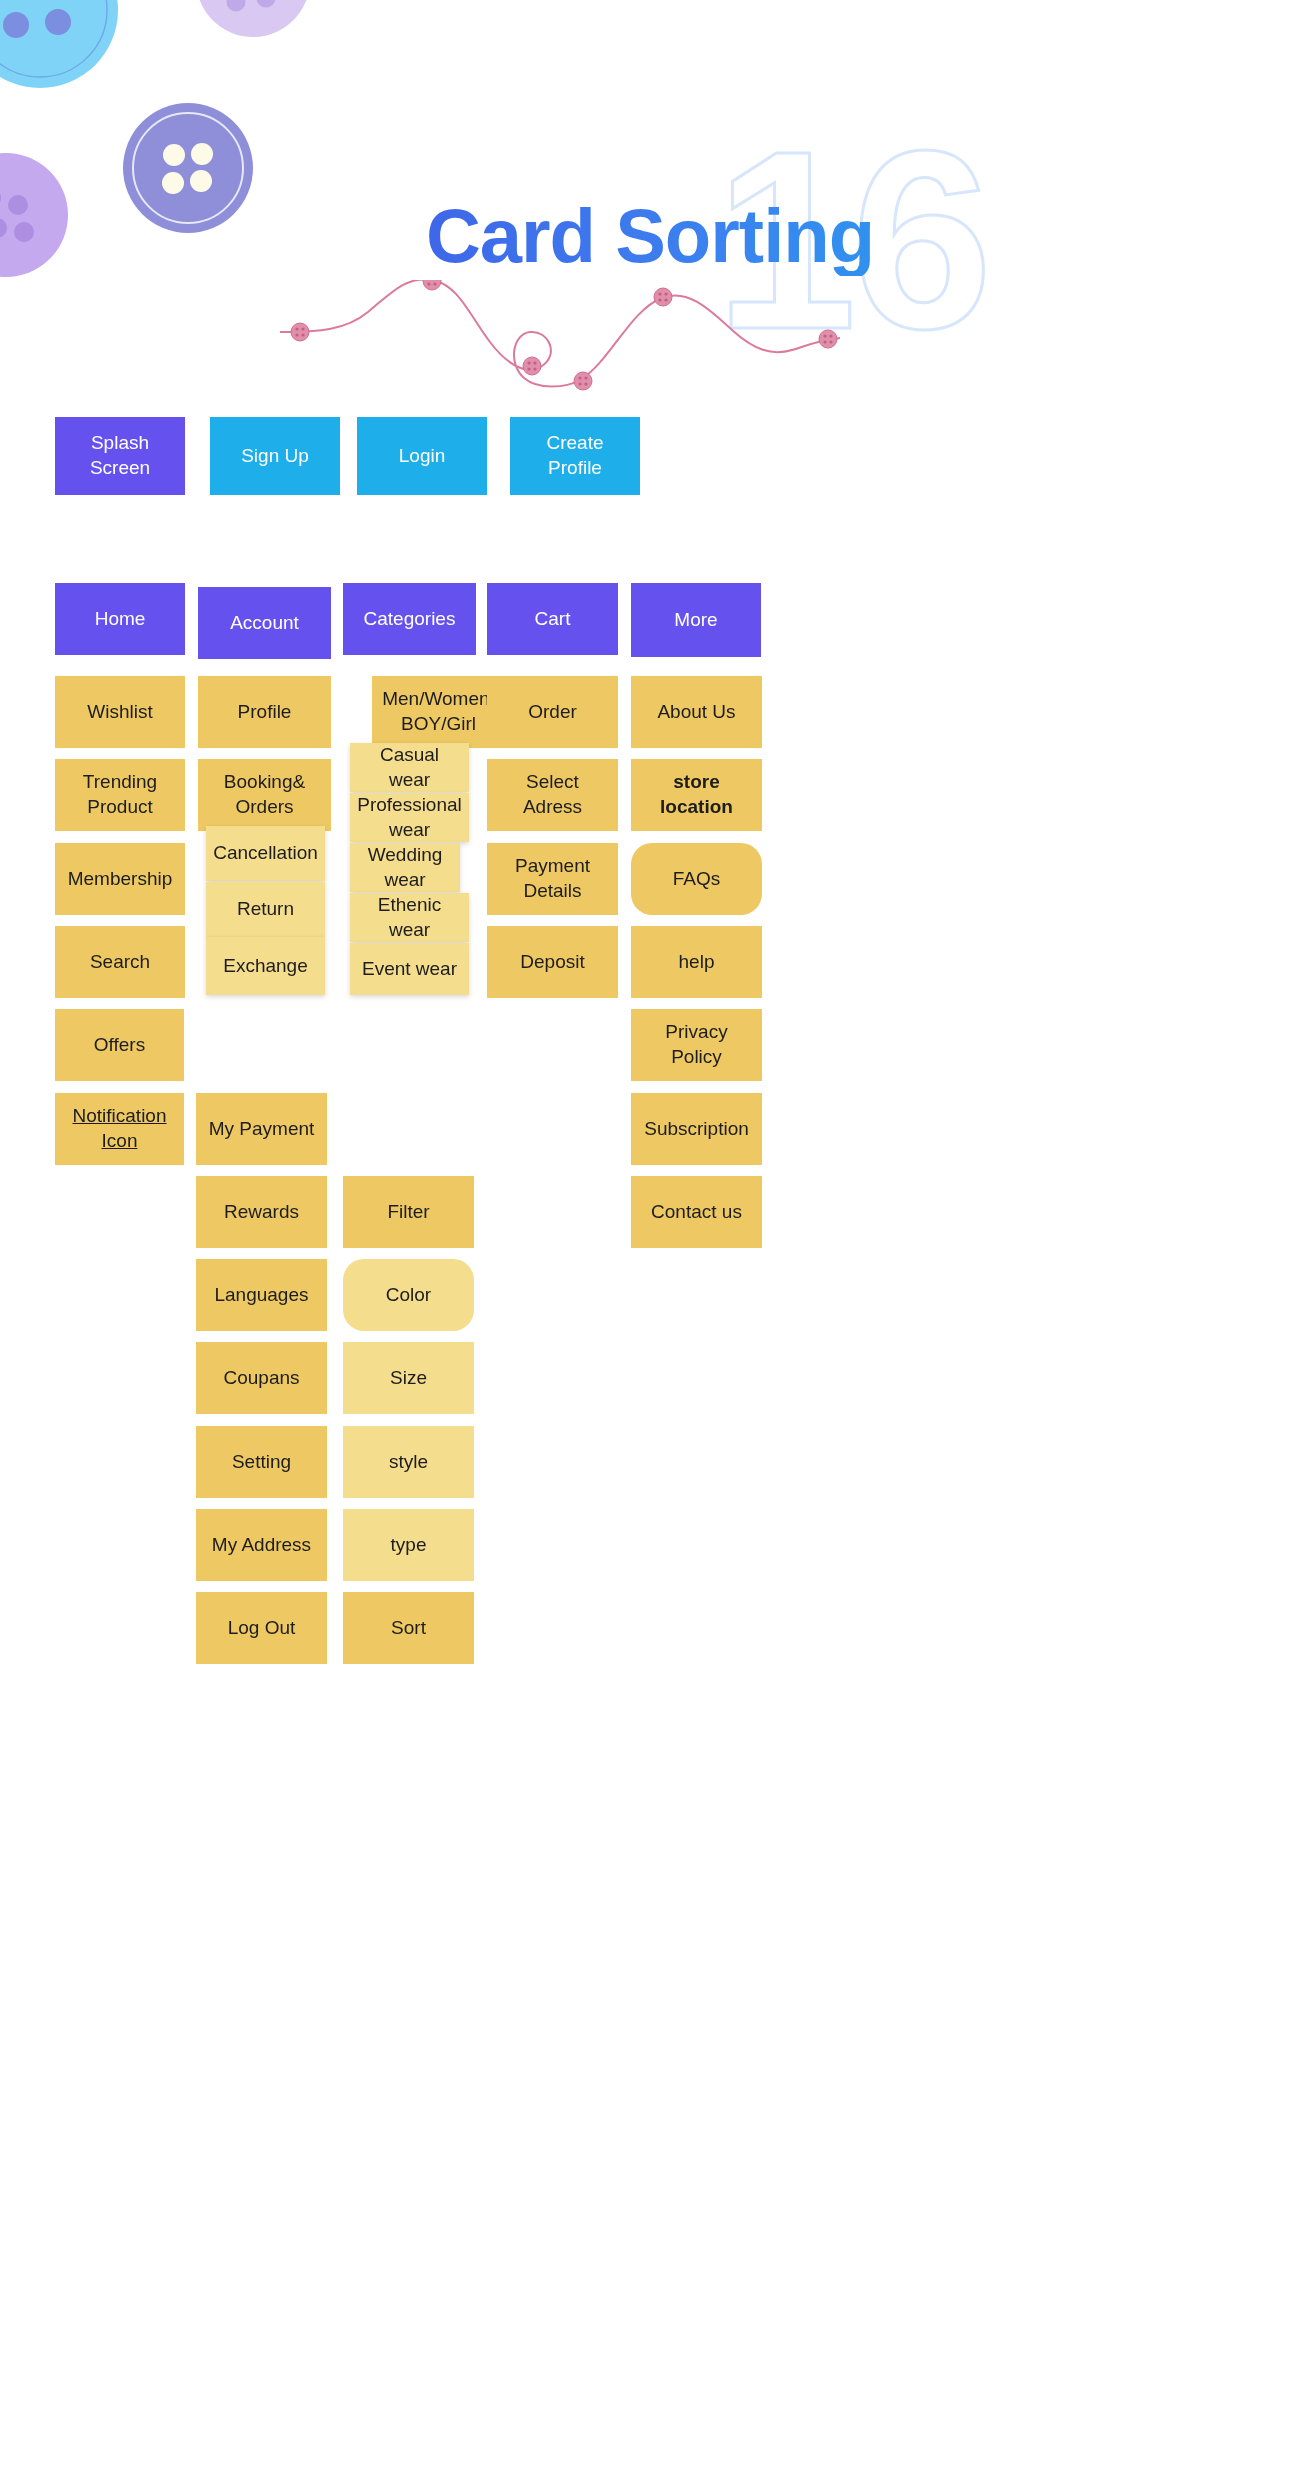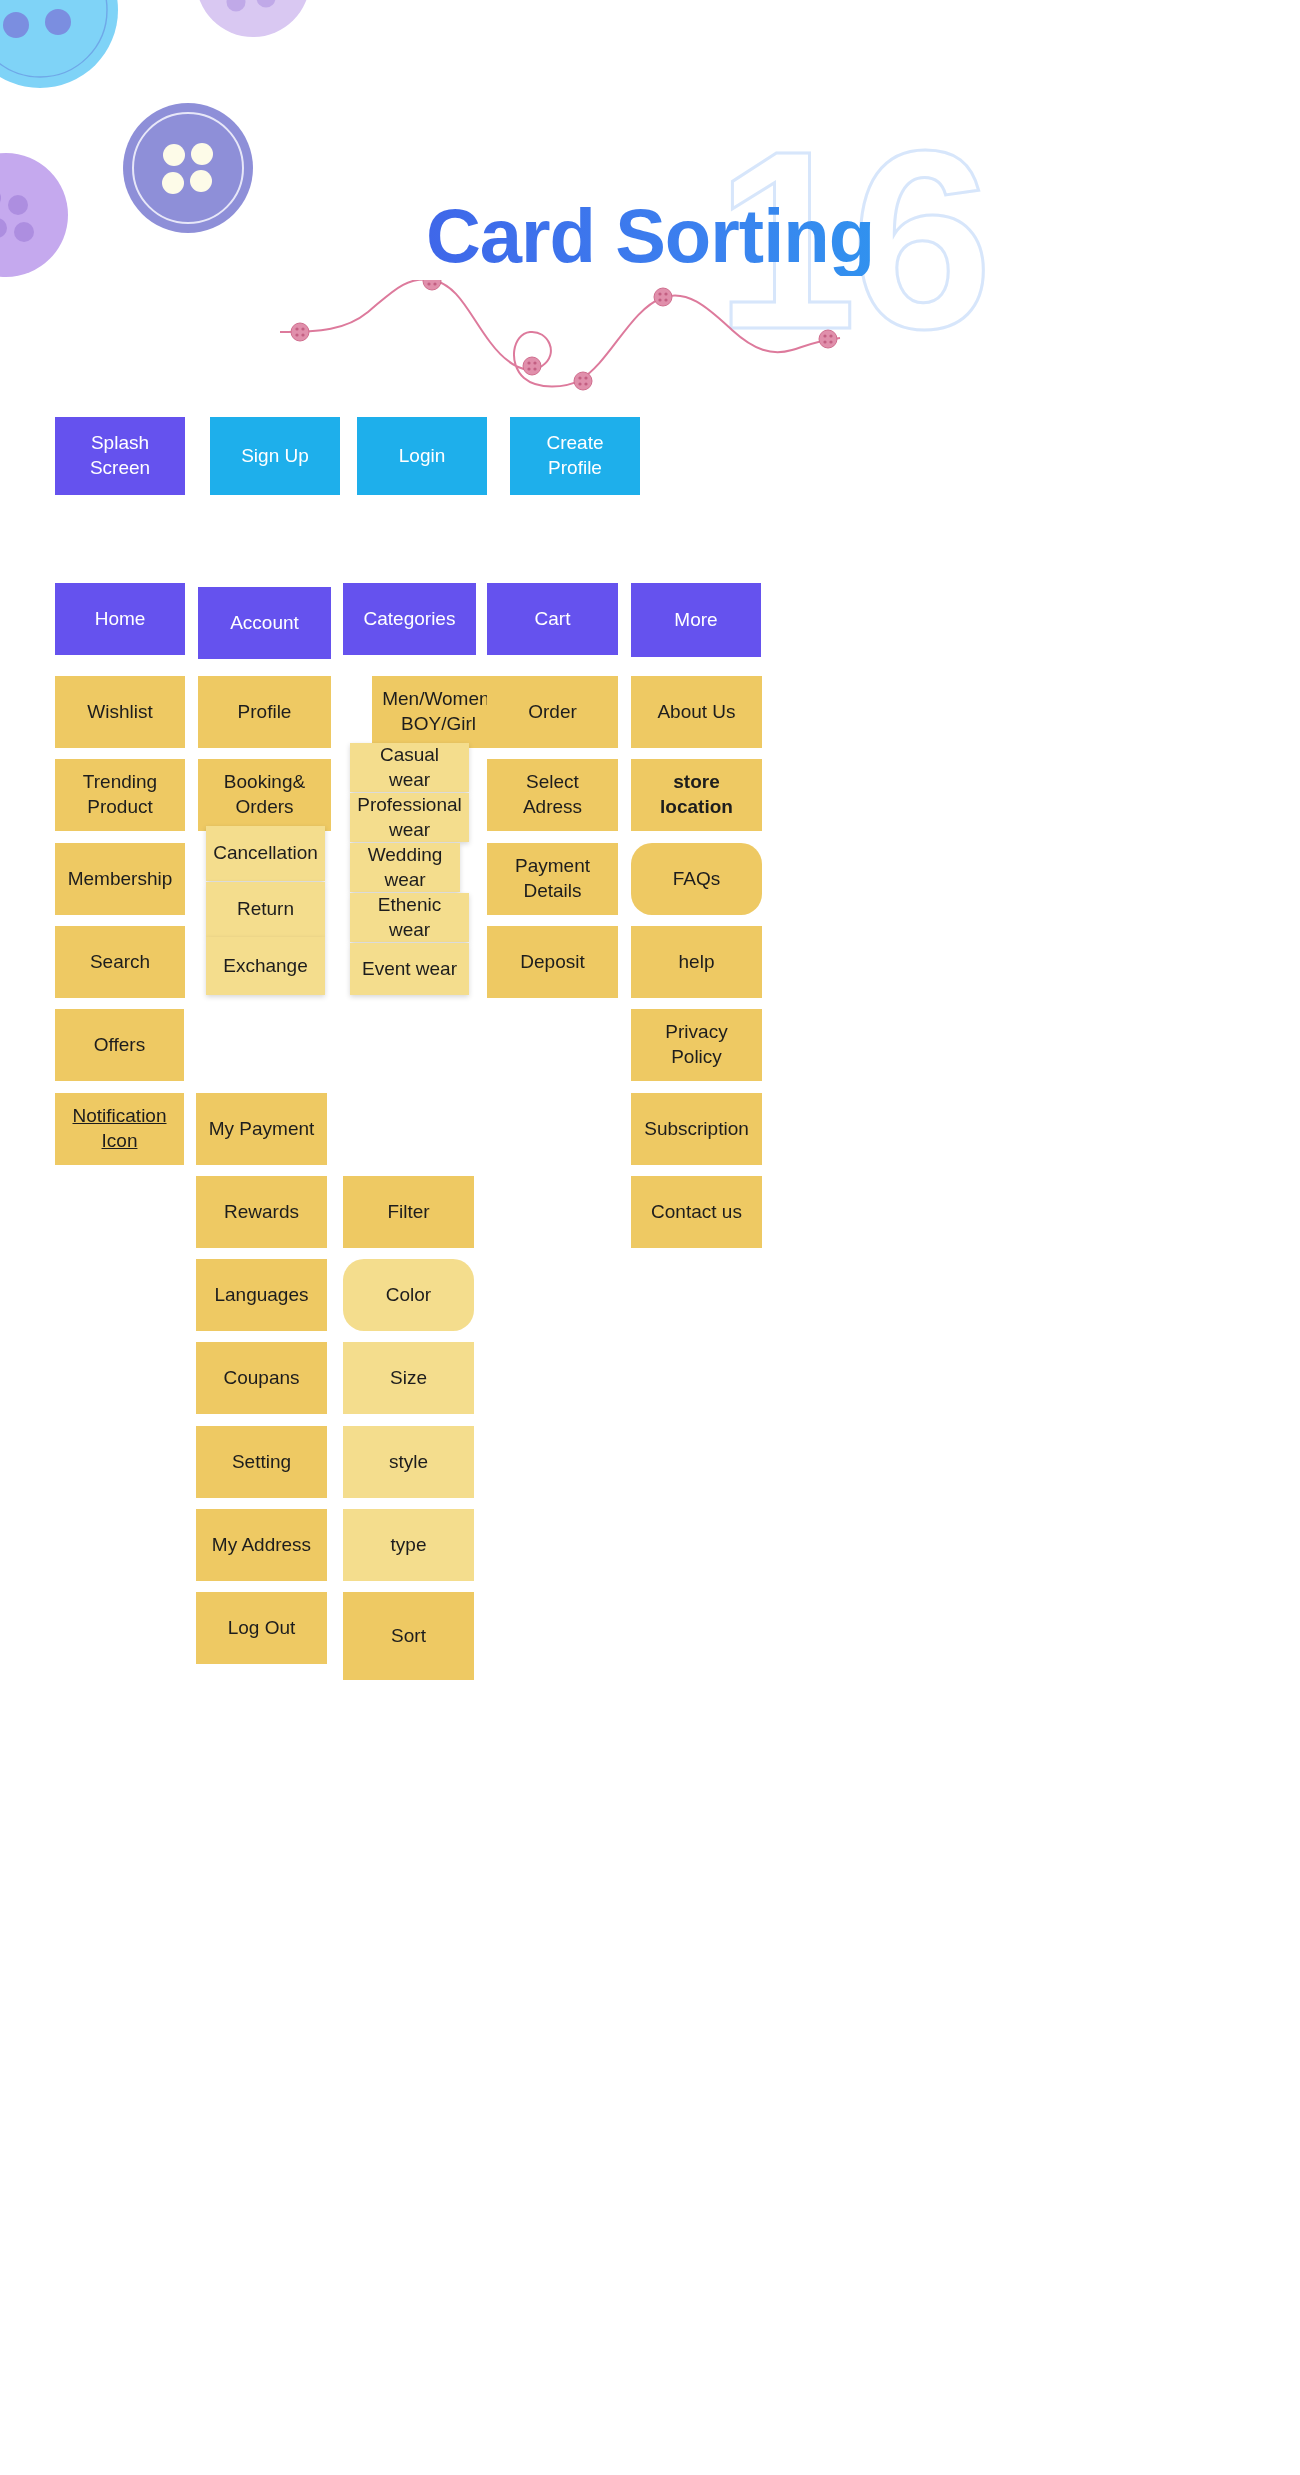--- a/index.html
+++ b/index.html
@@ -217,21 +217,21 @@
   <div class="card lgold shadow" style="left: 350px; top: 743px; width: 119px; height: 49px;">Casual wear</div>
   <div class="card lgold shadow" style="left: 350px; top: 793px; width: 119px; height: 49px;">Professional wear</div>
   <div class="card lgold shadow" style="left: 350px; top: 843px; width: 110px; height: 49px;">Wedding wear</div>
   <div class="card lgold shadow" style="left: 350px; top: 893px; width: 119px; height: 49px;">Ethenic wear</div>
   <div class="card lgold shadow" style="left: 350px; top: 943px; width: 119px; height: 52px;">Event wear</div>
   <div class="card gold" style="left: 343px; top: 1176px; width: 131px; height: 72px;">Filter</div>
   <div class="card lgold" style="left: 343px; top: 1259px; width: 131px; height: 72px; border-radius: 21px;">Color</div>
   <div class="card lgold" style="left: 343px; top: 1342px; width: 131px; height: 72px;">Size</div>
   <div class="card lgold" style="left: 343px; top: 1426px; width: 131px; height: 72px;">style</div>
   <div class="card lgold" style="left: 343px; top: 1509px; width: 131px; height: 72px;">type</div>
-  <div class="card gold" style="left: 343px; top: 1592px; width: 131px; height: 88px;">Sort</div>
+  <div class="card gold" style="left: 343px; top: 1592px; width: 131px; height: 72px;">Sort</div>
 
   <div class="card gold" style="left: 487px; top: 676px; width: 131px; height: 72px;">Order</div>
   <div class="card gold" style="left: 487px; top: 759px; width: 131px; height: 72px;">Select Adress</div>
   <div class="card gold" style="left: 487px; top: 843px; width: 131px; height: 72px;">Payment Details</div>
   <div class="card gold" style="left: 487px; top: 926px; width: 131px; height: 72px;">Deposit</div>
 
   <div class="card gold" style="left: 631px; top: 676px; width: 131px; height: 72px;">About Us</div>
   <div class="card gold" style="left: 631px; top: 759px; width: 131px; height: 72px; font-weight: bold;">store location</div>
   <div class="card gold" style="left: 631px; top: 843px; width: 131px; height: 72px; border-radius: 21px;">FAQs</div>
   <div class="card gold" style="left: 631px; top: 926px; width: 131px; height: 72px;">help</div>

